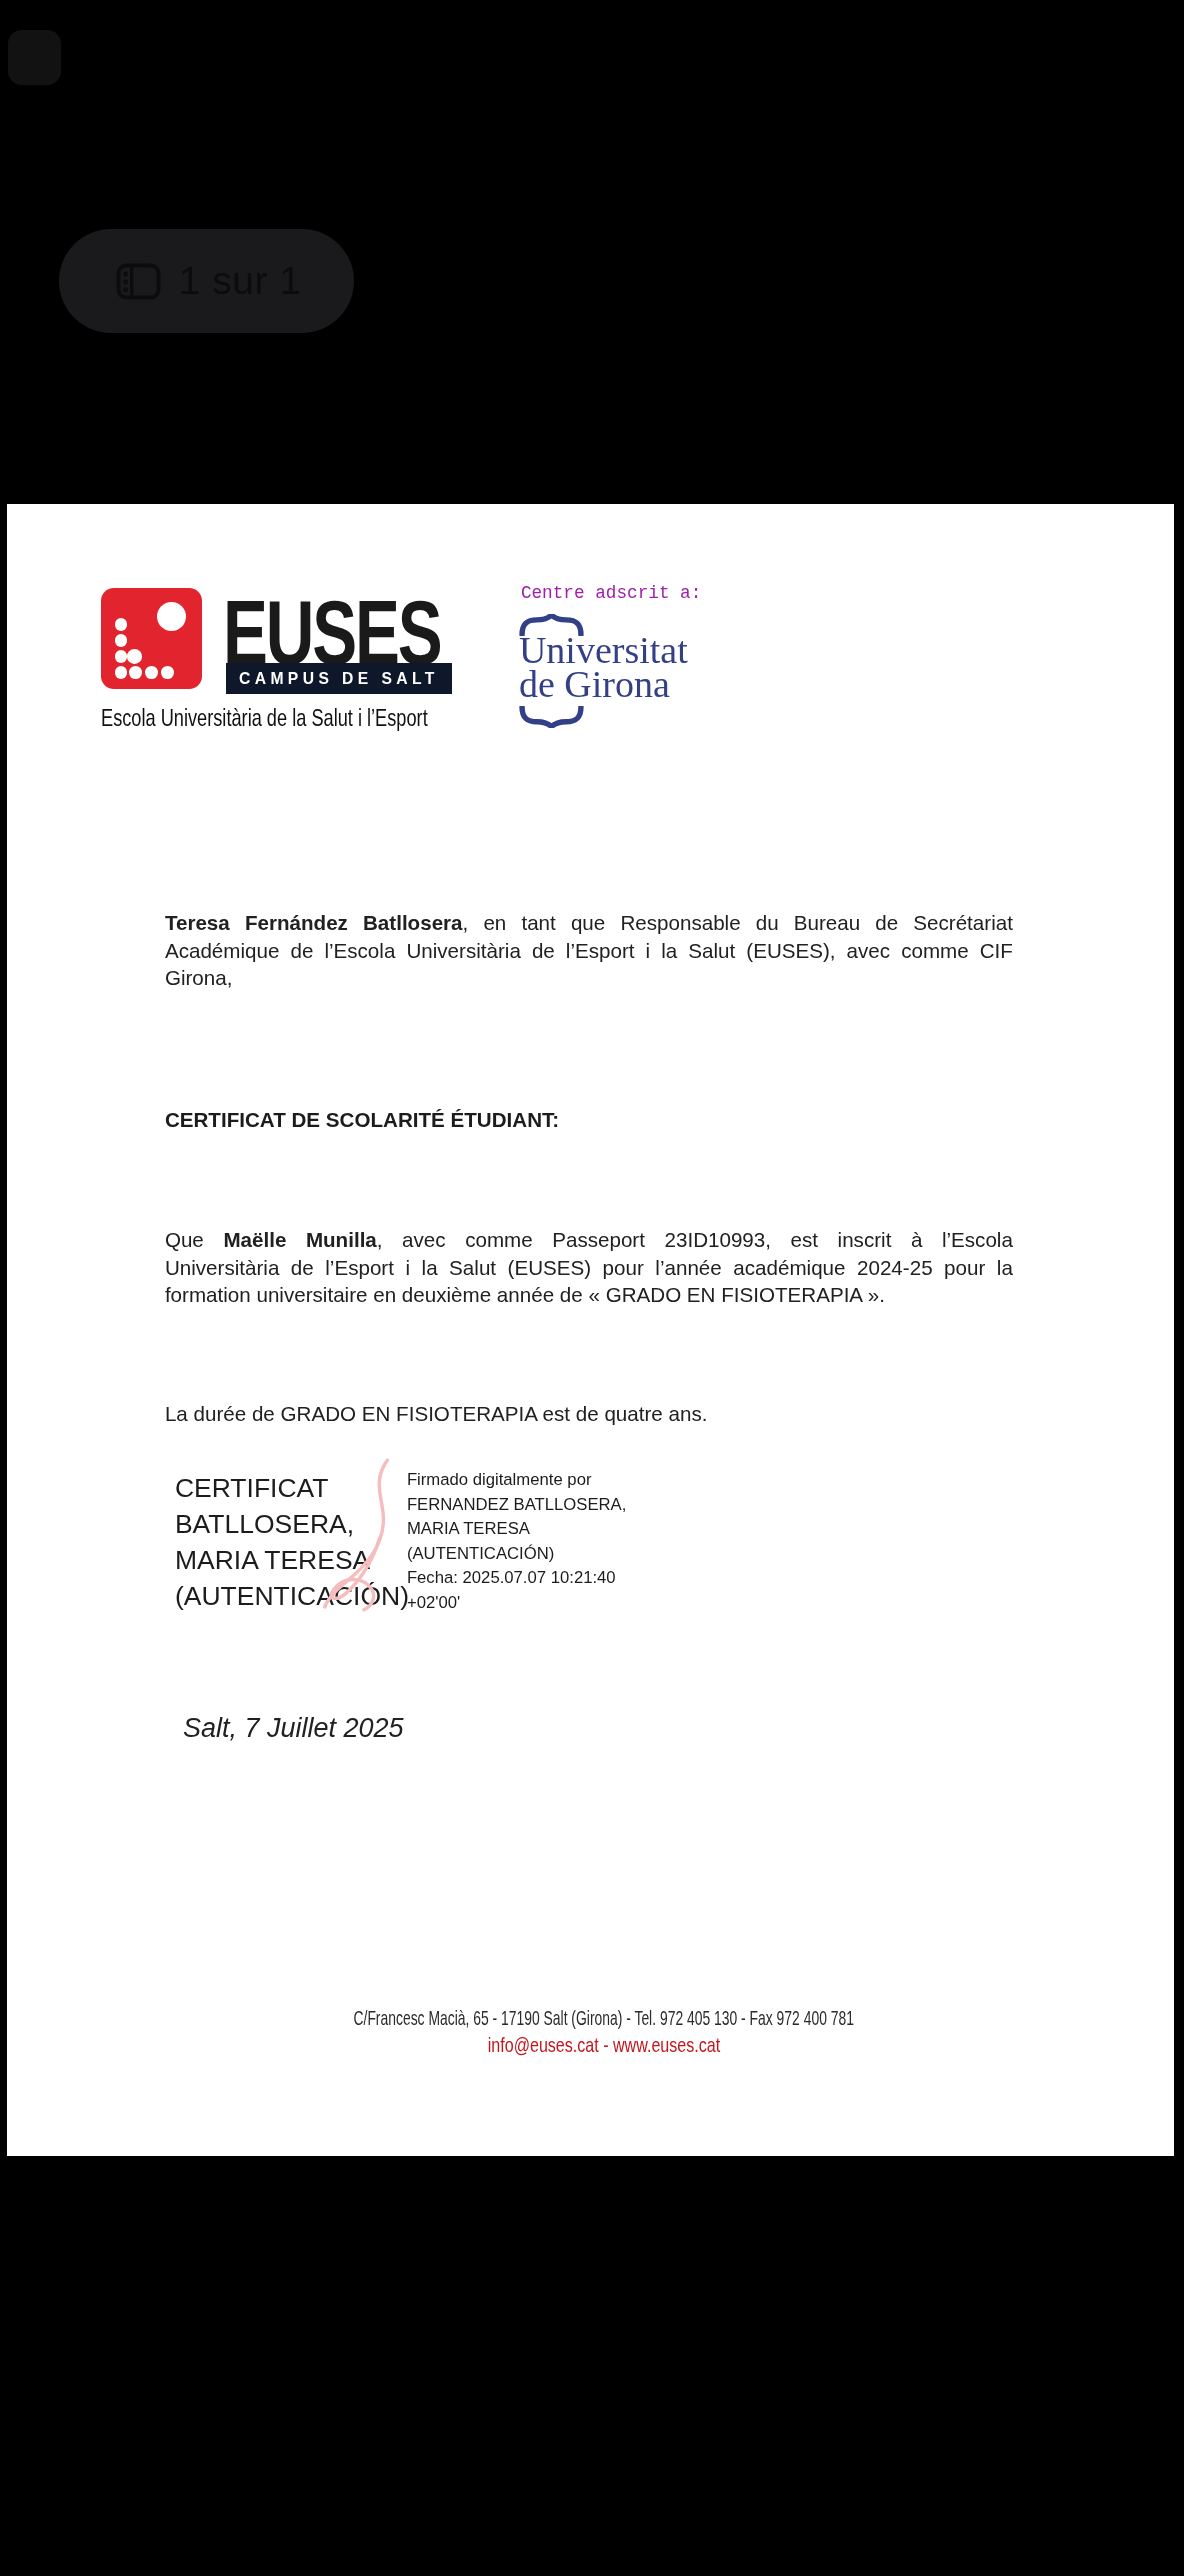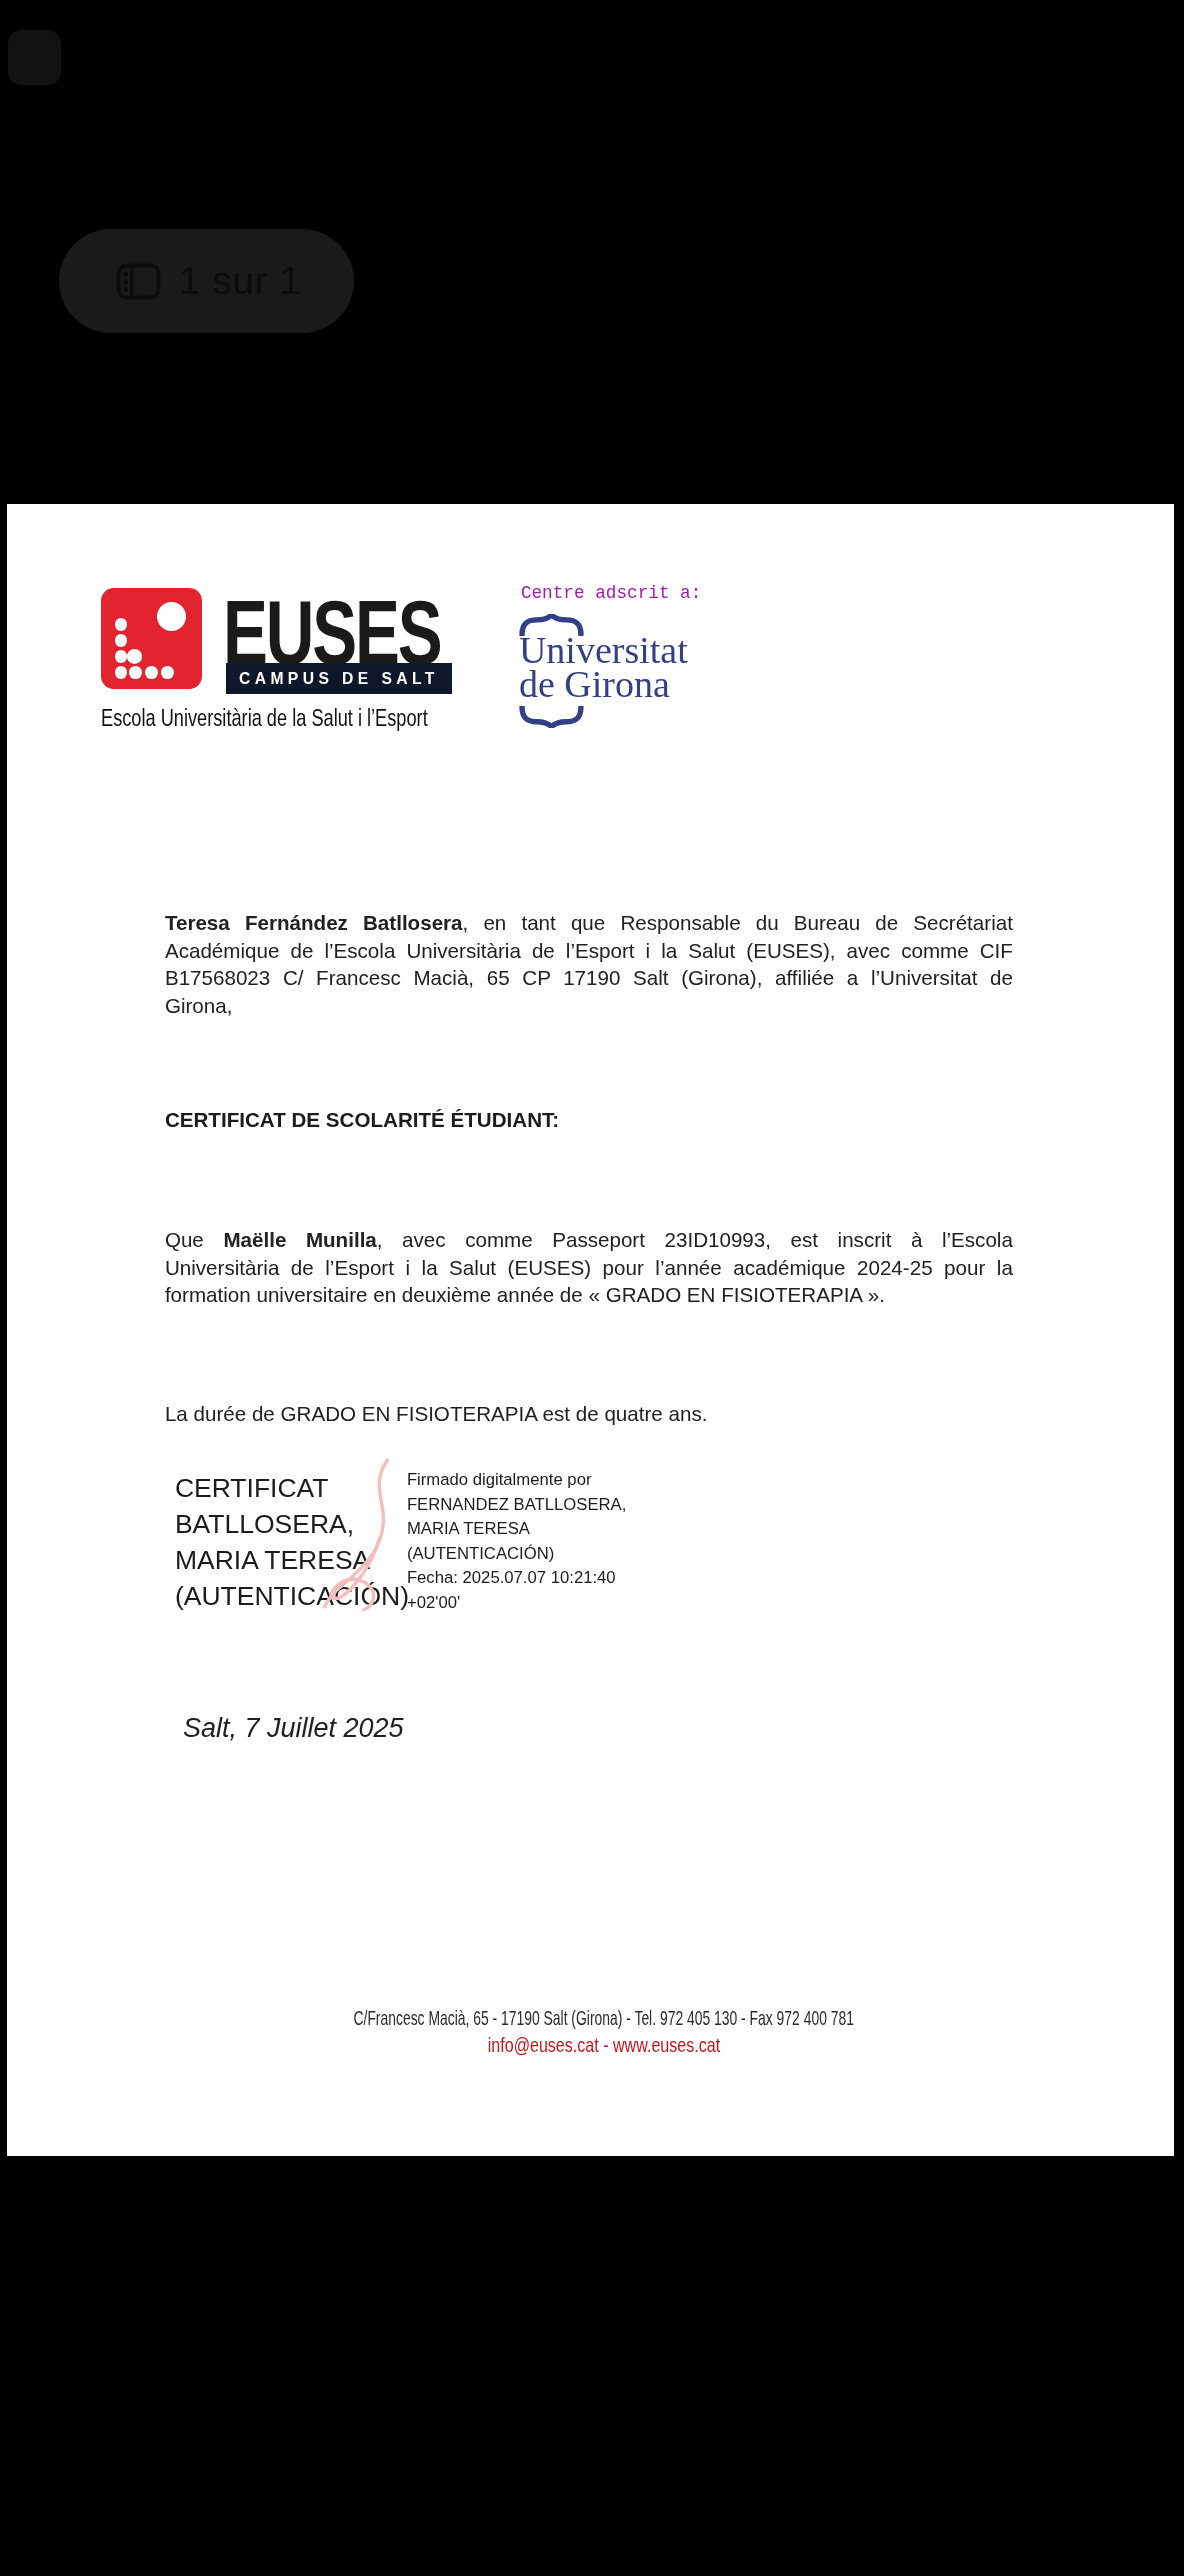--- a/index.html
+++ b/index.html
@@ -124,21 +124,20 @@
   </div>
   <div class="abs udg-brace bottom">
     <svg width="65" height="21.6" viewBox="0 0 66 22" fill="none">
       <path d="M3,1 C3,13 9,16 18,16 C26,16 30,18 33,21 C36,18 40,16 48,16 C57,16 63,13 63,1" stroke="#333f87" stroke-width="5.5" stroke-linecap="round"></path>
     </svg>
   </div>
 
   <div class="abs para p1">
     <div class="ln"><b>Teresa Fernández Batllosera</b><span>, en tant que Responsable du Bureau de Secrétariat</span></div>
     <div class="ln">Académique de l’Escola Universitària de l’Esport i la Salut (EUSES), avec comme CIF</div>
-    <div class="ln">B17568023 C/ Francesc Macià, 65 CP 17190 Salt (Girona), affiliée a l’Universitat de</div>
     <div class="ln last">Girona,</div>
   </div>
 
   <div class="abs heading">CERTIFICAT DE SCOLARITÉ ÉTUDIANT:</div>
 
   <div class="abs para p2">
     <div class="ln"><span>Que </span><b>Maëlle Munilla</b><span>, avec comme Passeport 23ID10993, est inscrit à l’Escola</span></div>
     <div class="ln">Universitària de l’Esport i la Salut (EUSES) pour l’année académique 2024-25 pour la</div>
     <div class="ln last">formation universitaire en deuxième année de « GRADO EN FISIOTERAPIA ».</div>
   </div>

